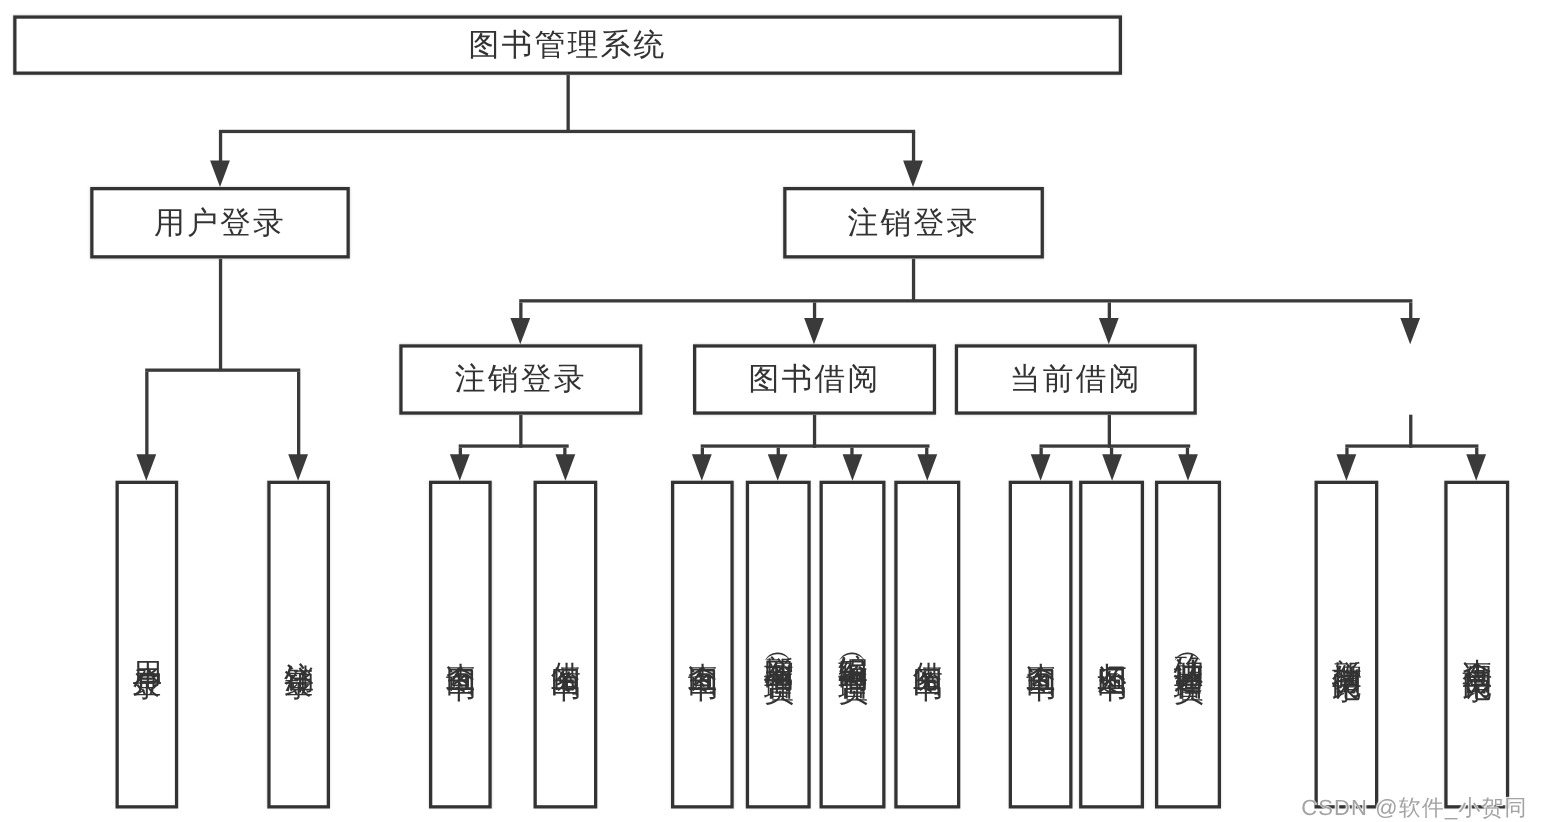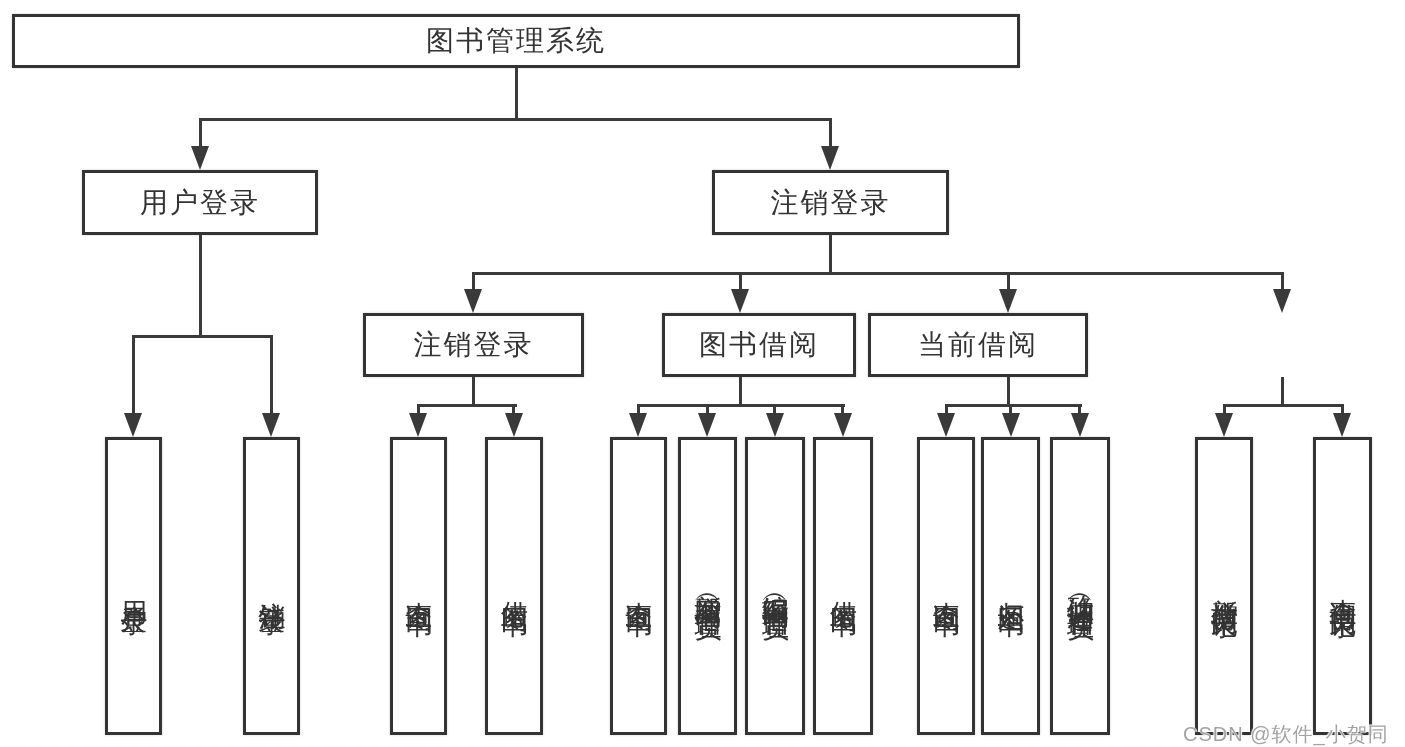--- a/index.html
+++ b/index.html
@@ -115,21 +115,21 @@
   <div class="box hbox" style="left:82px;top:170px;width:236px;height:65px;">
     <span>用户登录</span>
   </div>
   <div class="box hbox" style="left:712px;top:170px;width:237px;height:65px;">
     <span>注销登录</span>
   </div>
 
   <div class="box hbox" style="left:363px;top:313px;width:221px;height:64px;">
     <span>注销登录</span>
   </div>
-  <div class="box hbox" style="left:662px;top:313px;width:194px;height:64px;">
+  <div class="box hbox" style="left:630px;top:313px;width:221px;height:64px;">
     <span>图书借阅</span>
   </div>
   <div class="box hbox" style="left:868px;top:313px;width:220px;height:64px;">
     <span>当前借阅</span>
   </div>
 
   <div class="box" style="left:105px;top:437px;width:57px;height:298px;">
     <span class="vtext">用户登录</span>
   </div>
   <div class="box" style="left:243px;top:437px;width:57px;height:298px;">

